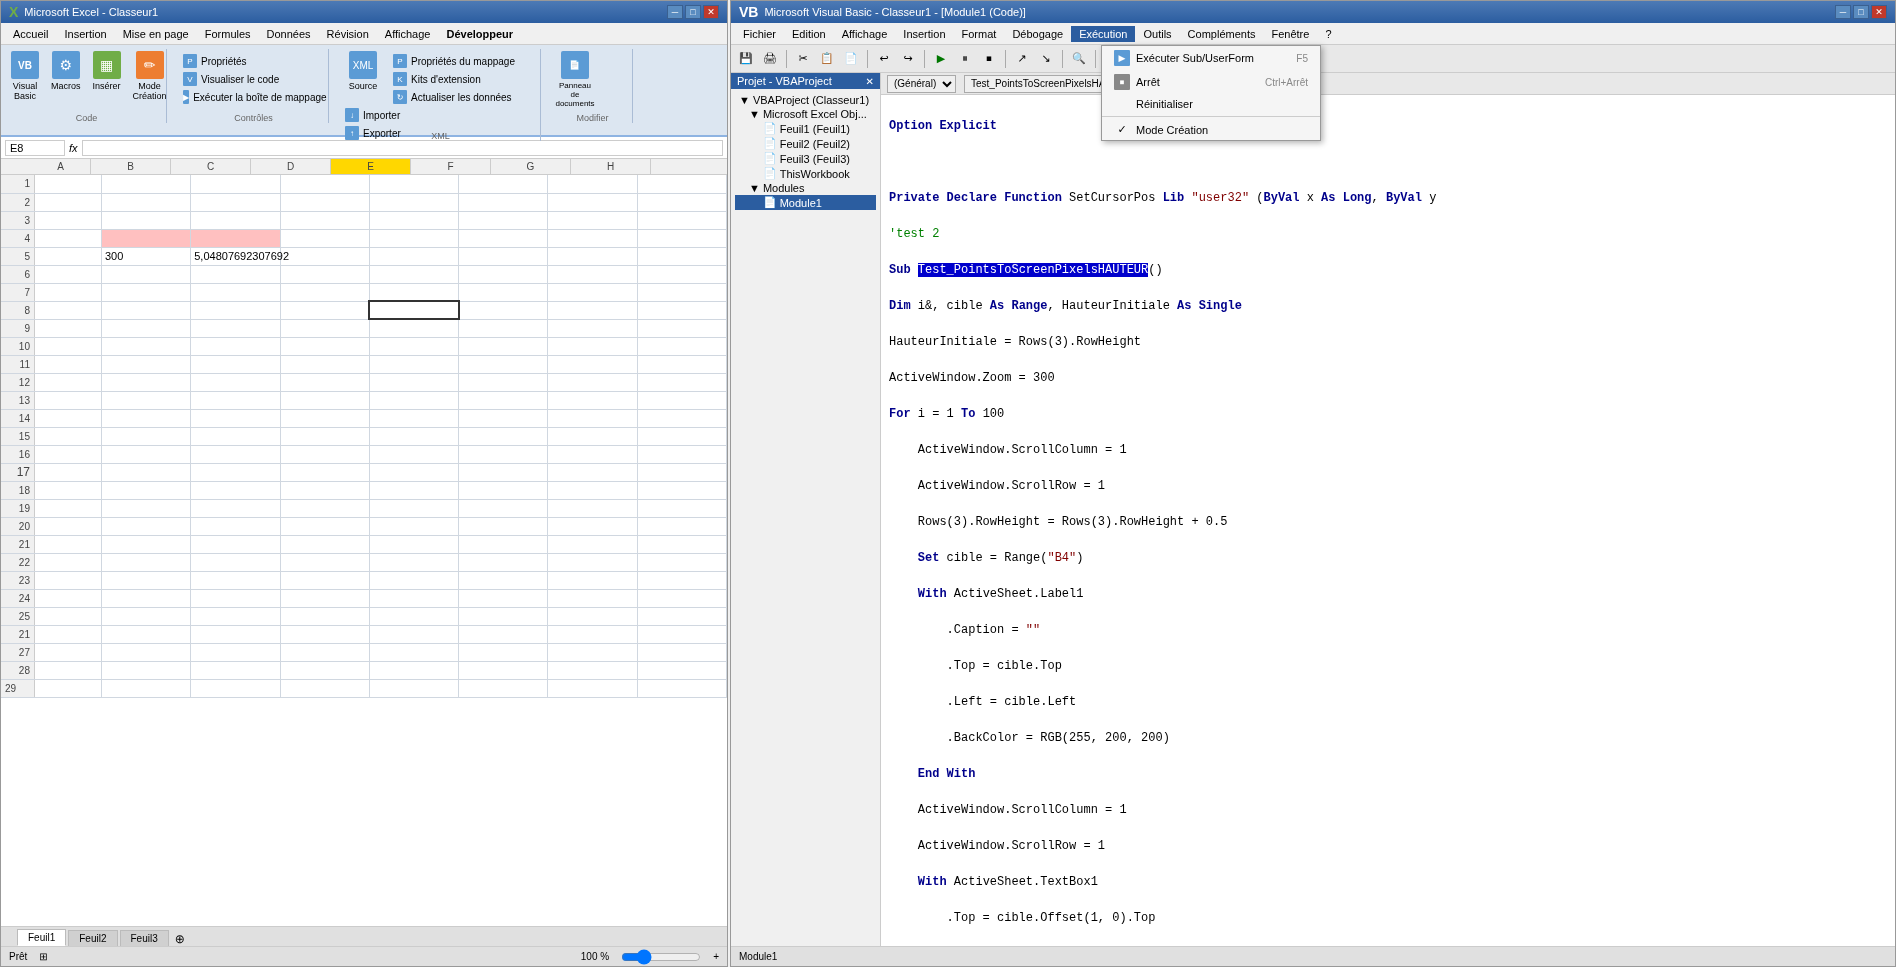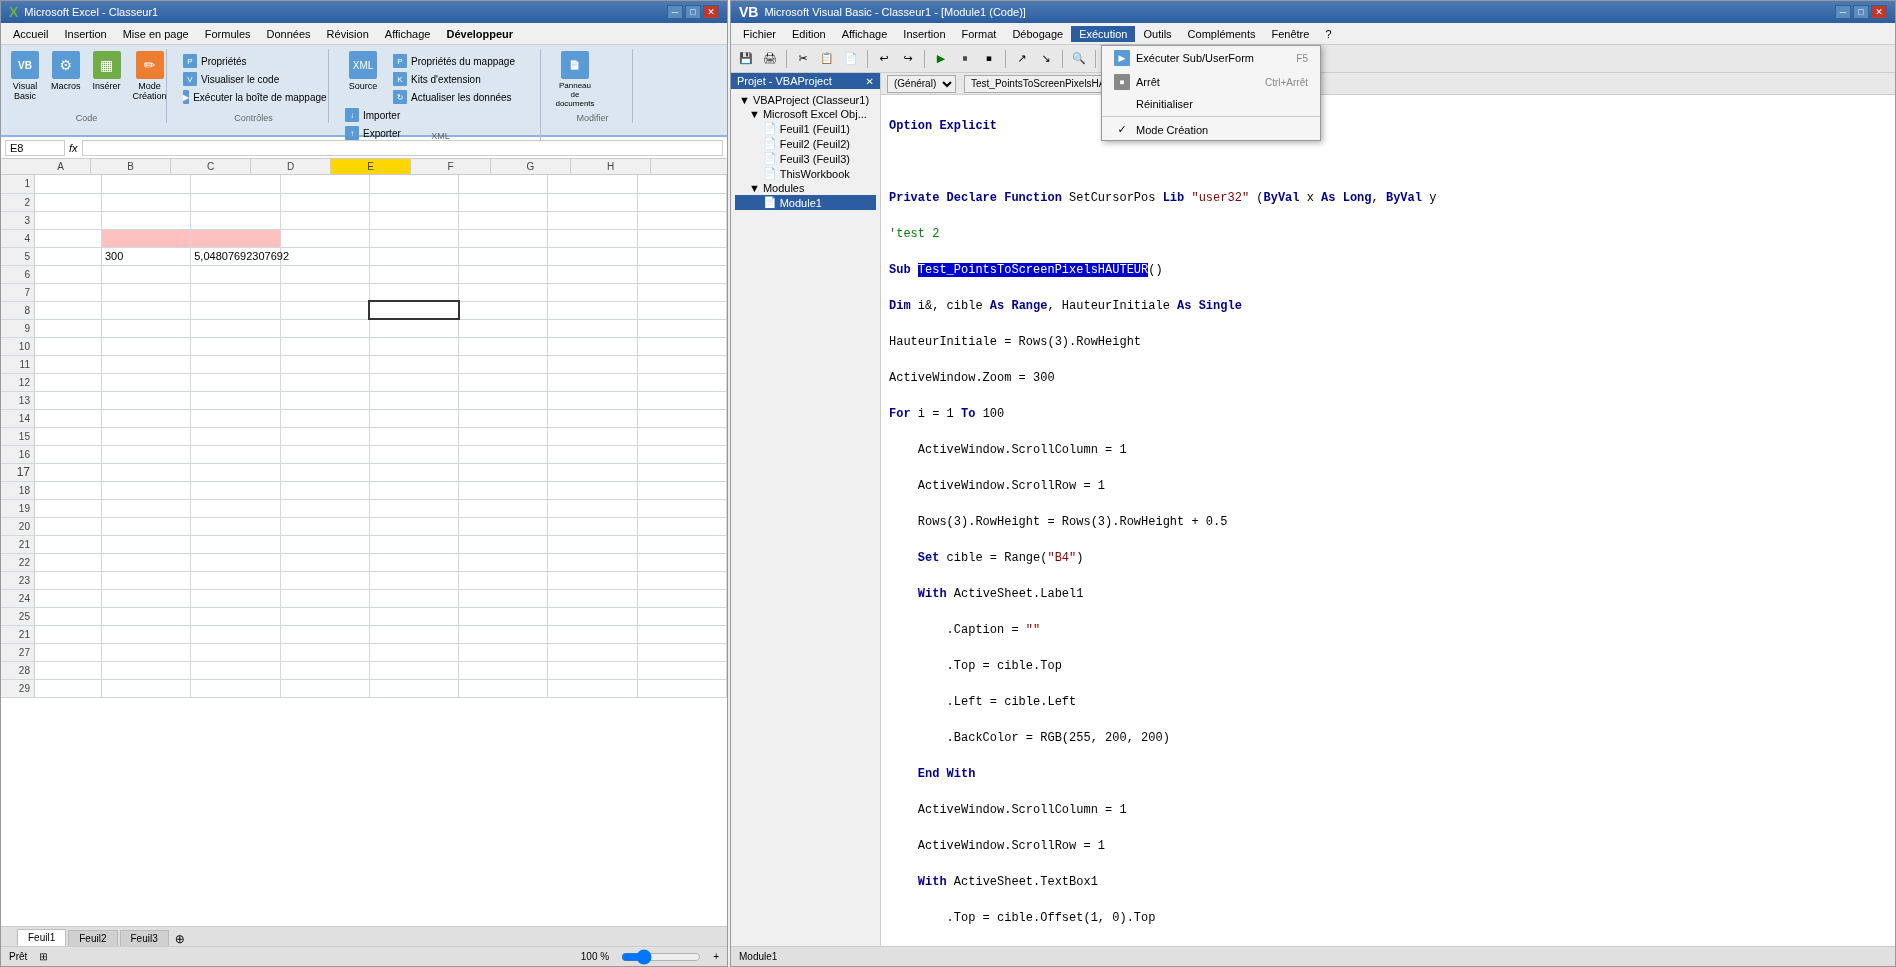--- a/index.html
+++ b/index.html
@@ -551,21 +551,21 @@
                 <td></td>
                 <td></td>
                 <td></td>
                 <td></td>
                 <td></td>
                 <td></td>
                 <td></td>
                 <td></td>
               </tr>
               <tr>
-                <td style="background: rgb(240, 240, 240); border-right: 1px solid rgb(204, 204, 204); text-align: right; padding: 0px 4px; font-size: 10px; color: rgb(68, 68, 68);">29</td>
+                <td style="background: rgb(240, 240, 240); border-right: 1px solid rgb(204, 204, 204); text-align: left; padding: 0px 4px; font-size: 10px; color: rgb(68, 68, 68);">29</td>
                 <td></td>
                 <td></td>
                 <td></td>
                 <td></td>
                 <td></td>
                 <td></td>
                 <td></td>
                 <td></td>
               </tr>
             </tbody>

